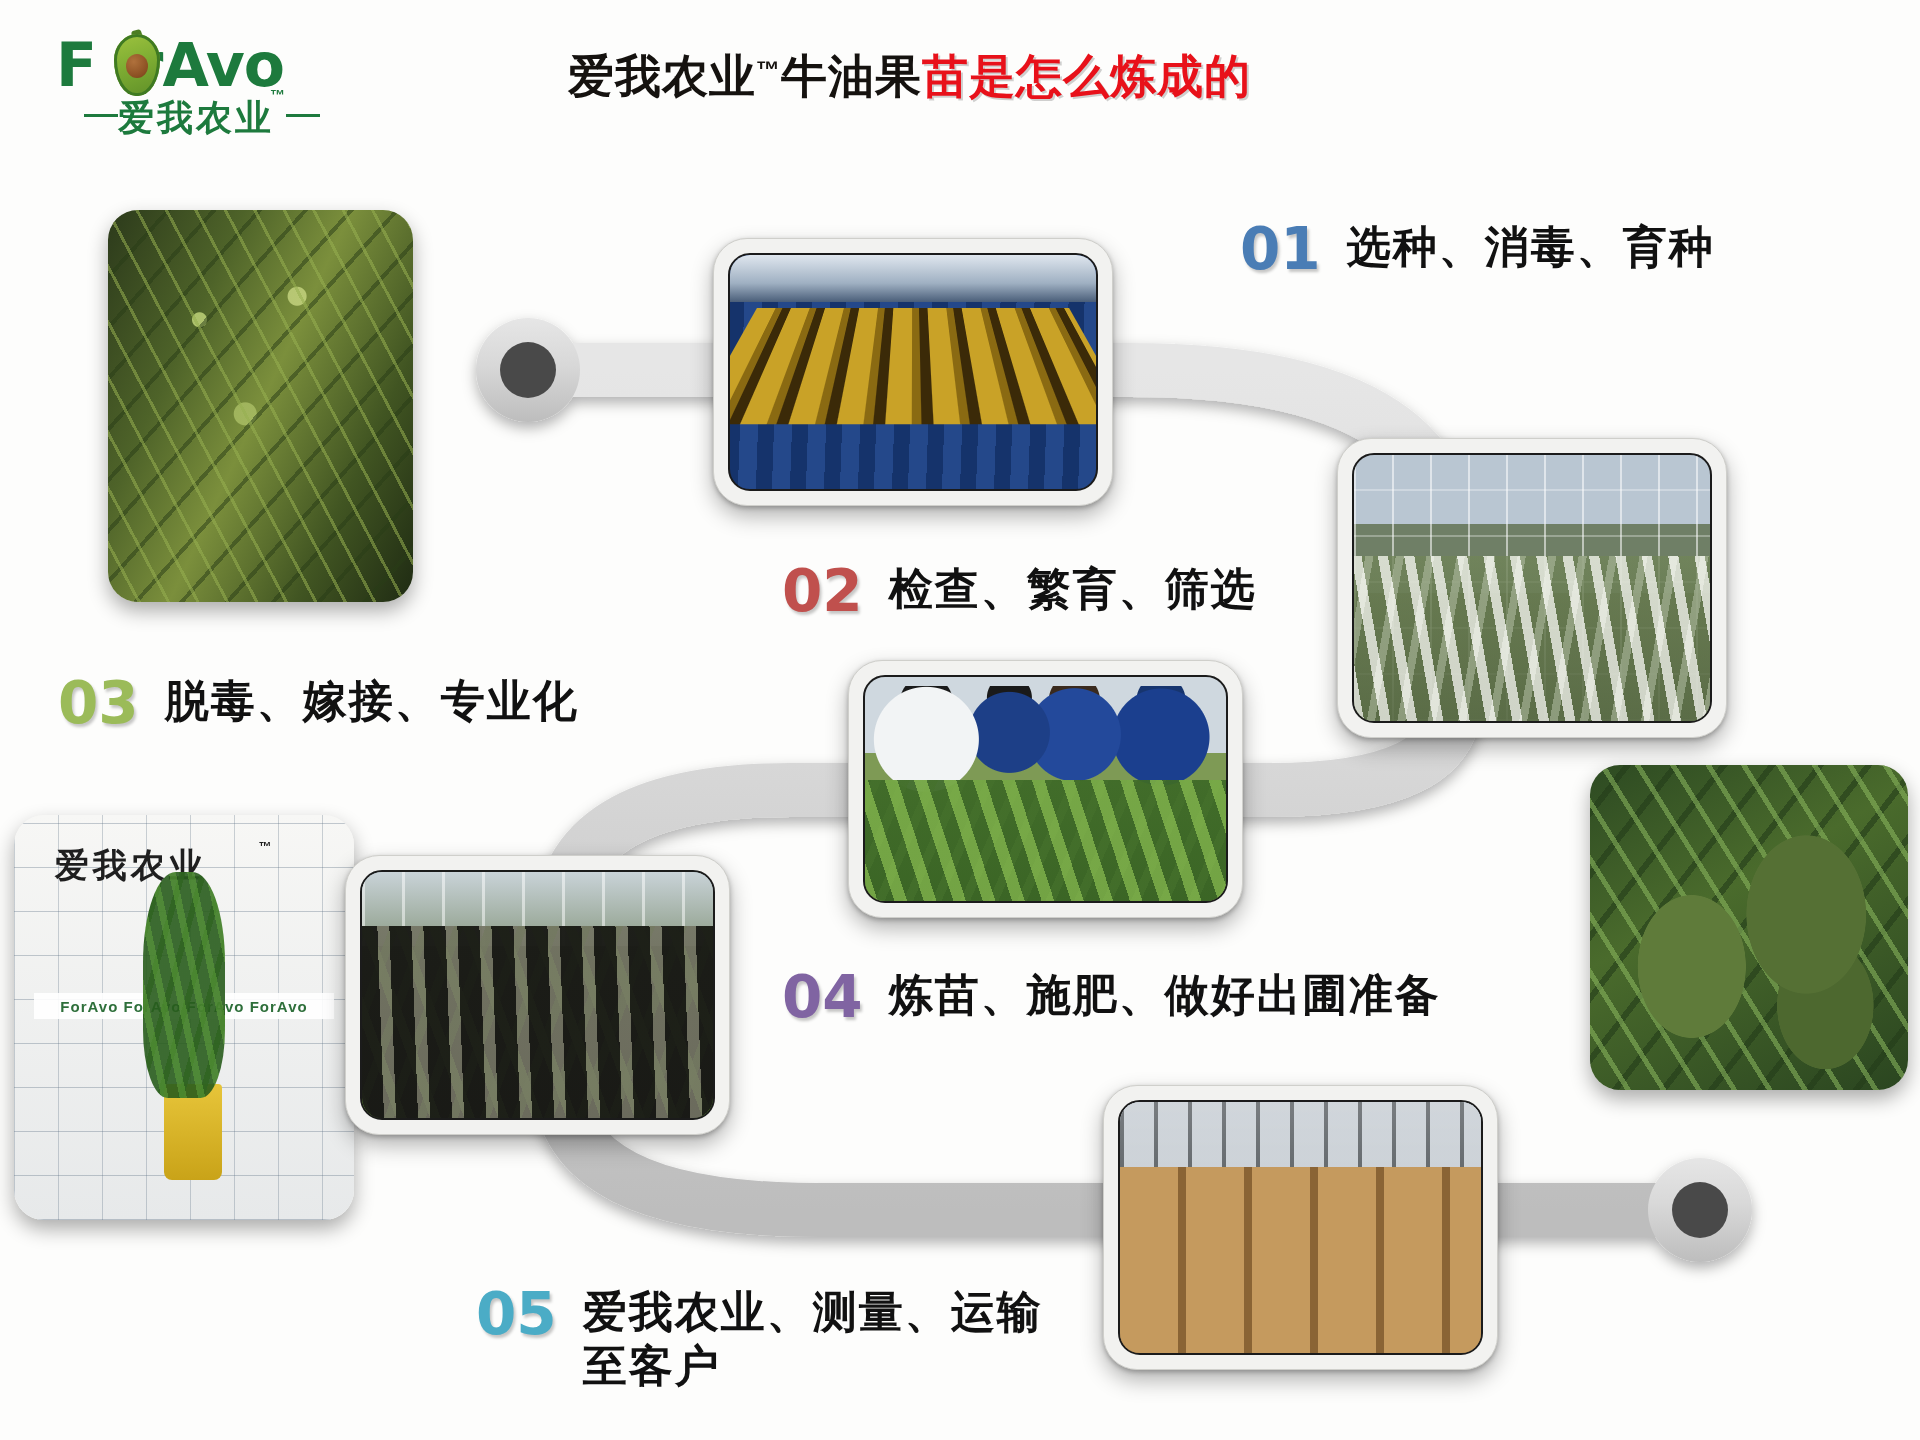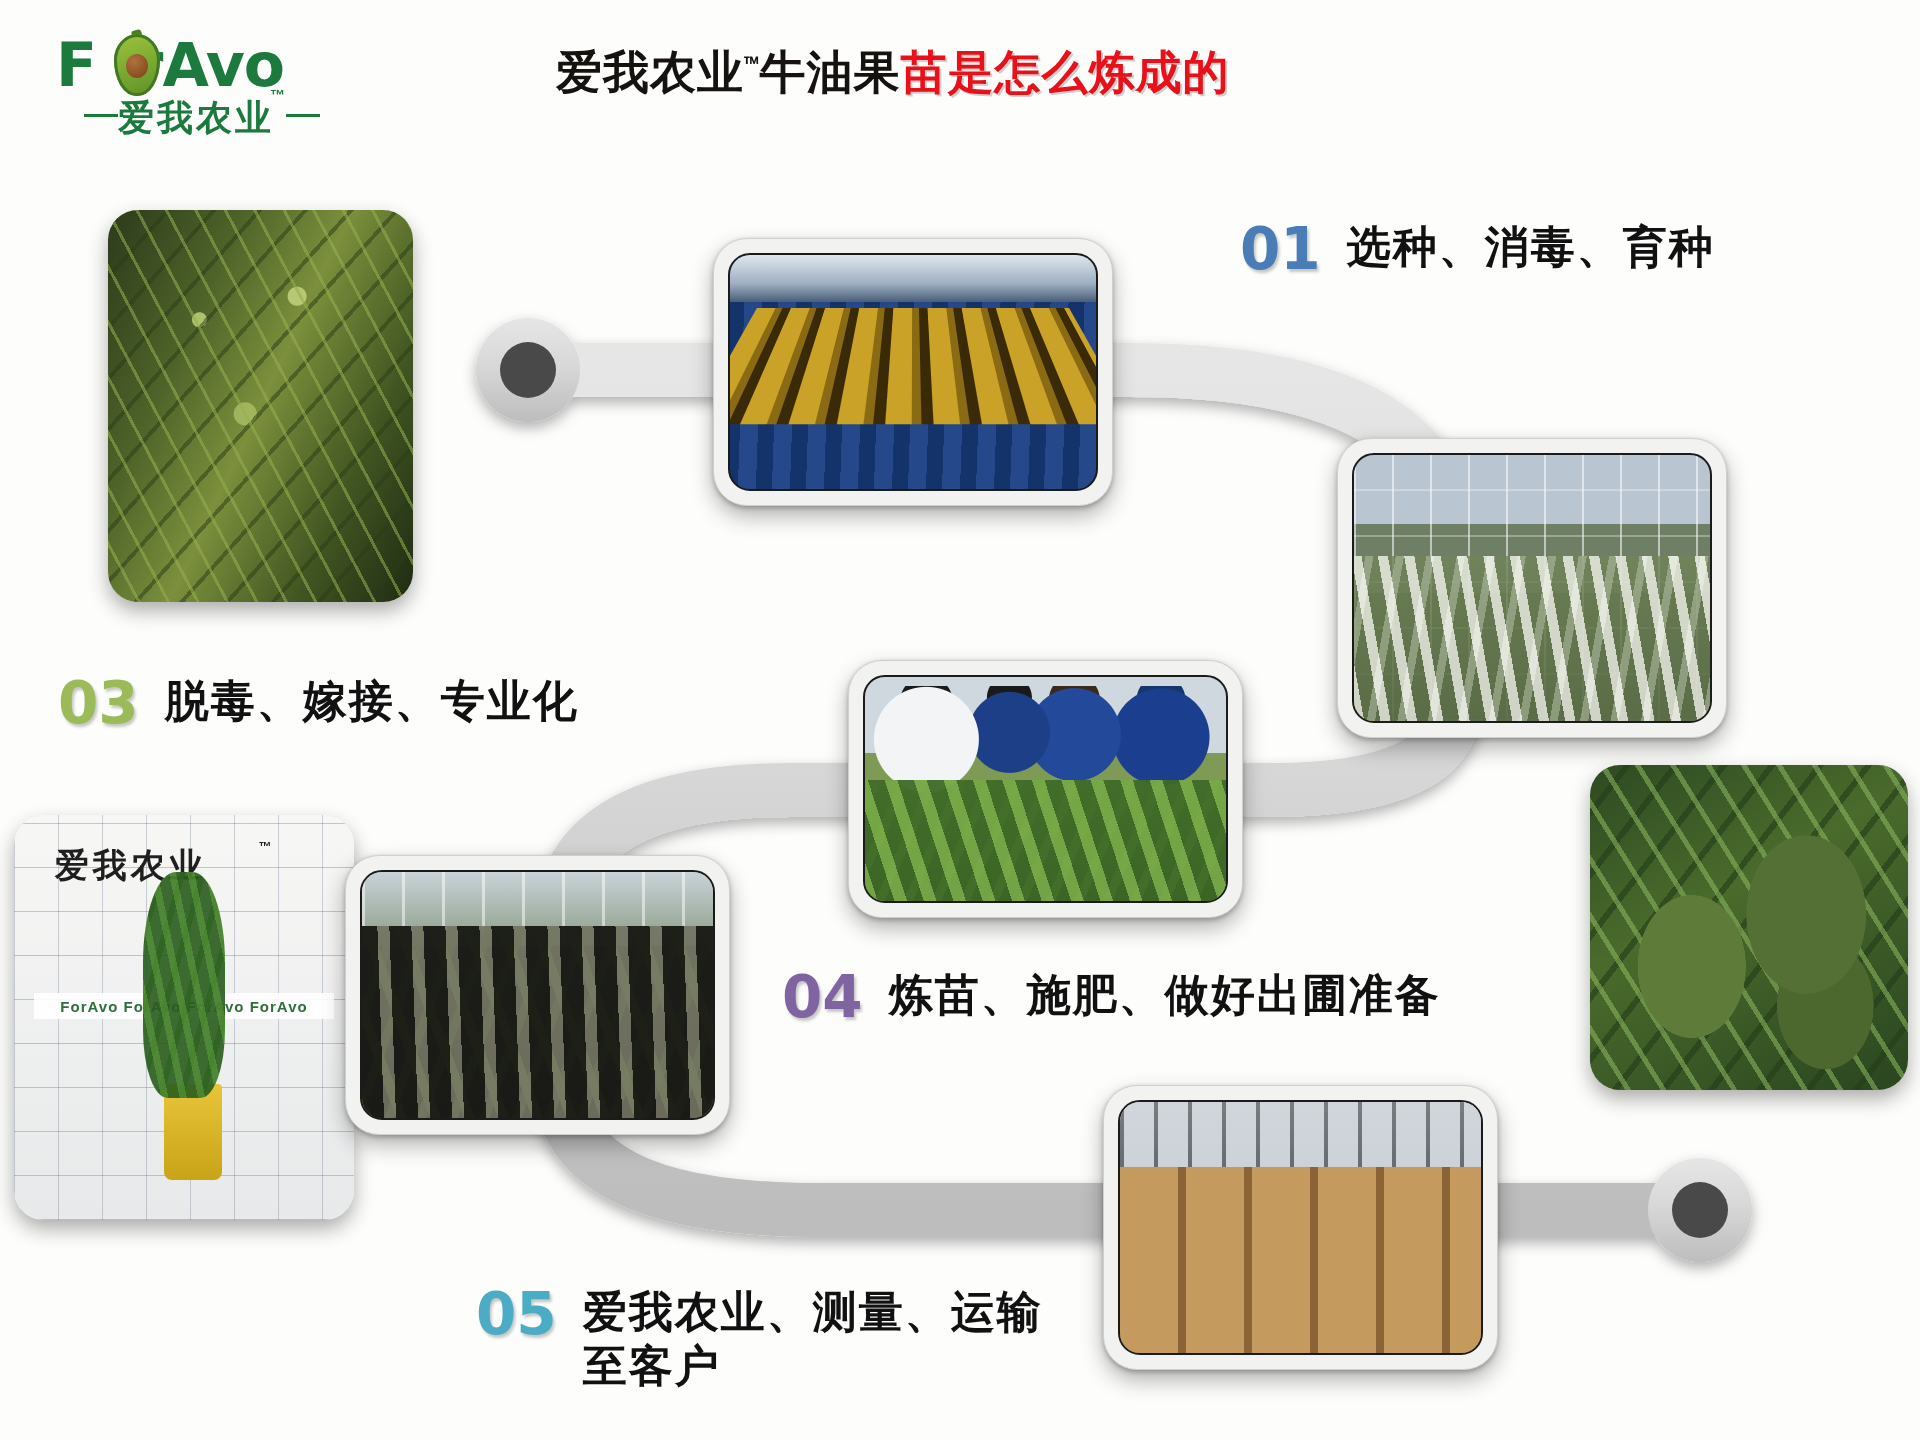--- a/index.html
+++ b/index.html
@@ -44,23 +44,23 @@
   .logo-tm {
     position: absolute; left: 222px; top: 58px;
     font-size: 15px; font-weight: 700; color: #1d7a3d;
   }
   .logo-rule { position: absolute; height: 3px; background: #1d7a3d; top: 86px; }
   .logo-rule.l { left: 36px; width: 34px; }
   .logo-rule.r { left: 238px; width: 34px; }
 
   
   #title {
-    position: absolute; left: 556px; top: 48px;
+    position: absolute; left: 568px; top: 48px;
     font-size: 46px; font-weight: 700; letter-spacing: 1px;
-    white-space: nowrap; line-height: 1.25; font-family: Liberation Mono, monospace;
+    white-space: nowrap; line-height: 1.25;
   }
   #title .blk { color: #15120f; }
   #title .tm  { font-size: 24px; vertical-align: 14px; }
   #title .red { color: #e8111a; text-shadow: 2px 2px 0 rgba(0,0,0,.18); }
 
   
   #ribbon { position: absolute; left: 0; top: 0; width: 1920px; height: 1440px; }
 
   
   .card {
@@ -352,20 +352,24 @@
       <span class="box-greens"></span>
       <span class="box-label">爱我农业</span>
     </div>
   </div>
 
   <div class="step" style="left:1240px; top:220px;">
     <span class="num" style="color:#4a7db5">01</span>
     <span class="txt">选种、消毒、育种</span>
   </div>
 
+  <div class="step" style="left:782px; top:562px;">
+    <span class="num" style="color:#c0504d">02</span>
+    <span class="txt">检查、繁育、筛选</span>
+  </div>
 
   <div class="step" style="left:58px; top:655px;margin-top:19px;">
     <span class="num" style="color:#9bbb59">03</span>
     <span class="txt">脱毒、嫁接、专业化</span>
   </div>
 
   <div class="step" style="left:782px; top:968px;">
     <span class="num" style="color:#8064a2">04</span>
     <span class="txt">炼苗、施肥、做好出圃准备</span>
   </div>

